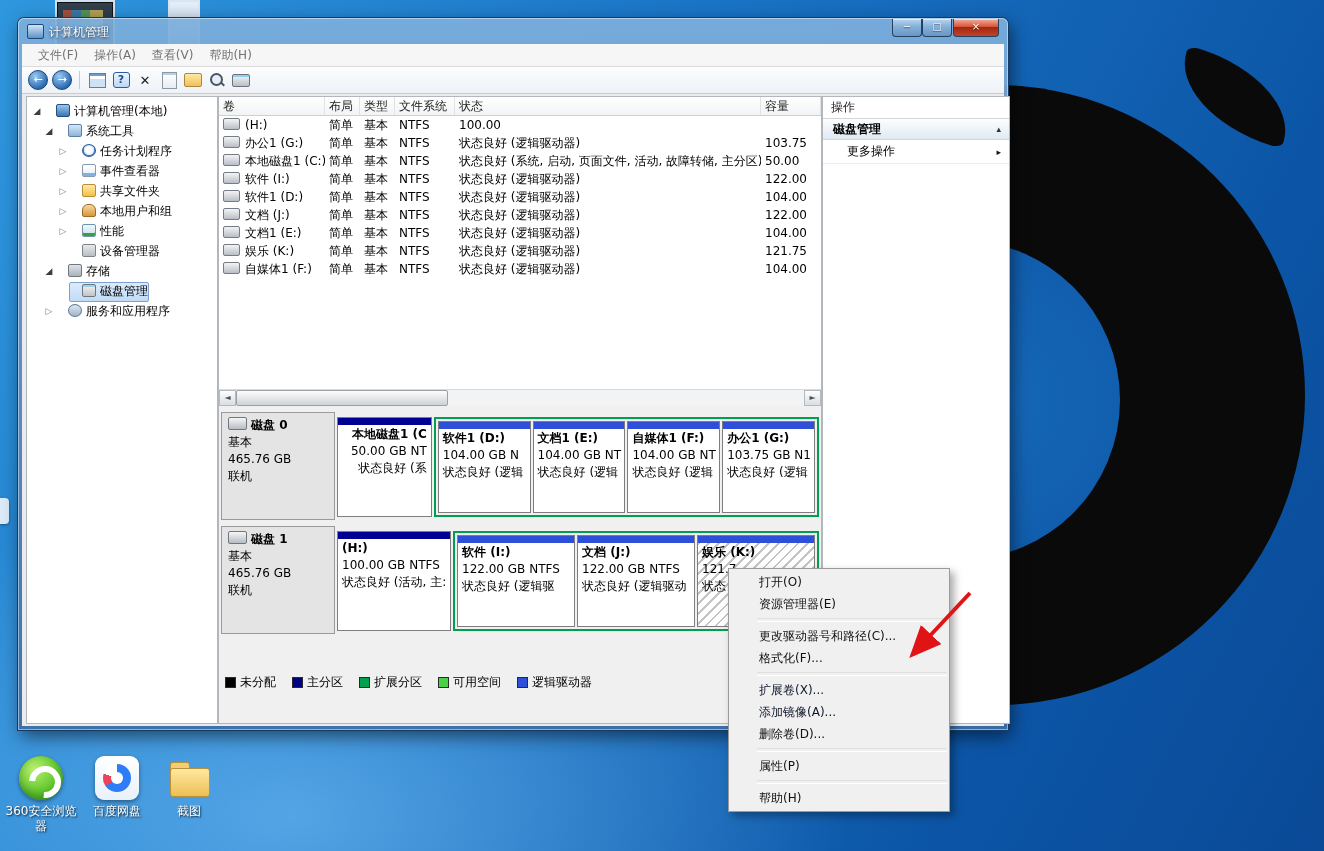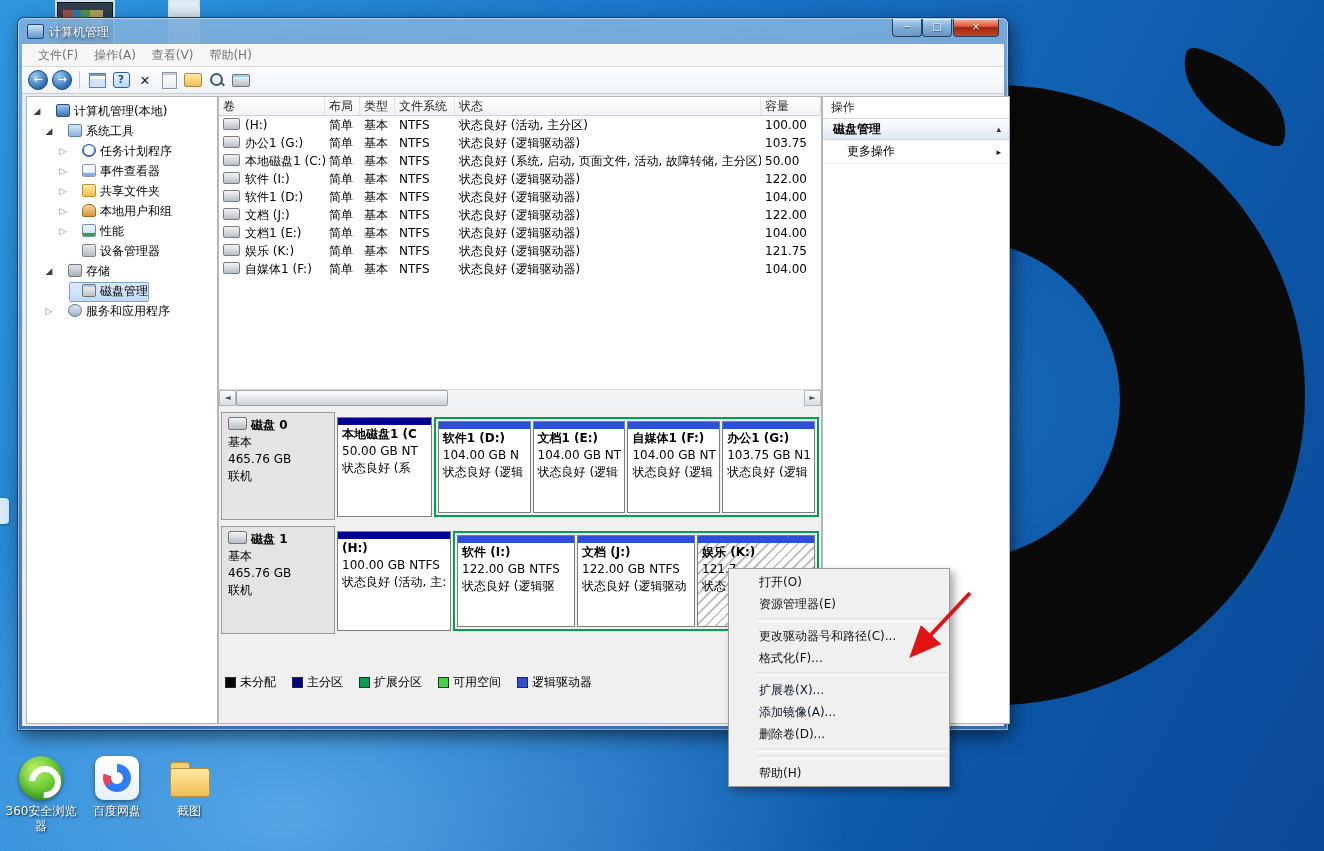--- a/index.html
+++ b/index.html
@@ -261,21 +261,20 @@
               <div class="vh cw2">类型</div>
               <div class="vh cw3">文件系统</div>
               <div class="vh cw4">状态</div>
               <div class="vh cw5">容量</div>
             </div>
             <div class="vrow">
               <div class="vc cw0"><span class="vico"></span><span>(H:)</span></div>
               <div class="vc cw1">简单</div>
                 <div class="vc cw2">基本</div>
               <div class="vc cw3">NTFS</div>
-                <div class="vc cw4">状态良好 (活动, 主分区)</div>
               <div class="vc cw5">100.00</div>
             </div>
             <div class="vrow">
               <div class="vc cw0"><span class="vico"></span><span>办公1 (G:)</span></div>
               <div class="vc cw1">简单</div>
                 <div class="vc cw2">基本</div>
               <div class="vc cw3">NTFS</div>
                 <div class="vc cw4">状态良好 (逻辑驱动器)</div>
               <div class="vc cw5">103.75</div>
             </div>
@@ -346,21 +345,21 @@
           <div class="gfx">
 
             <div class="diskrow" style="top:6px;">
               <div class="disk-info">
                 <div class="dname"><span class="dico"></span><span>磁盘 0</span></div>
                 <div>基本</div>
                 <div>465.76 GB</div>
                 <div>联机</div>
               </div>
               <div class="parts">
-                <div class="part" style="width:108px;">
+                <div class="part" style="width:108px;text-align:right;">
                   <div class="strip strip-primary"></div>
                   <div class="pt pname">本地磁盘1 (C</div>
                   <div class="pt">50.00 GB NT</div>
                   <div class="pt">状态良好 (系</div>
                 </div>
                 <div class="green">
                   <div class="part">
                     <div class="strip strip-logical"></div>
                     <div class="pt pname">软件1 (D:)</div>
                     <div class="pt">104.00 GB N</div>
@@ -469,20 +468,21 @@
     <div class="cm-item">打开(O)</div>
     <div class="cm-item">资源管理器(E)</div>
     <div class="cm-sep"></div>
     <div class="cm-item">更改驱动器号和路径(C)...</div>
     <div class="cm-item">格式化(F)...</div>
     <div class="cm-sep"></div>
     <div class="cm-item disabled">扩展卷(X)...</div>
     <div class="cm-item disabled">添加镜像(A)...</div>
     <div class="cm-item">删除卷(D)...</div>
     <div class="cm-sep"></div>
+    <div class="cm-item">属性(P)</div>
     <div class="cm-sep"></div>
     <div class="cm-item">帮助(H)</div>
   </div>
 
   <svg class="red-arrow" width="110" height="130">
     <defs>
       <marker id="ah" markerWidth="9" markerHeight="8" refX="7" refY="3.5" orient="auto">
         <path d="M0,0 L8,3.5 L0,7 z" fill="#e01414"></path>
       </marker>
     </defs>

